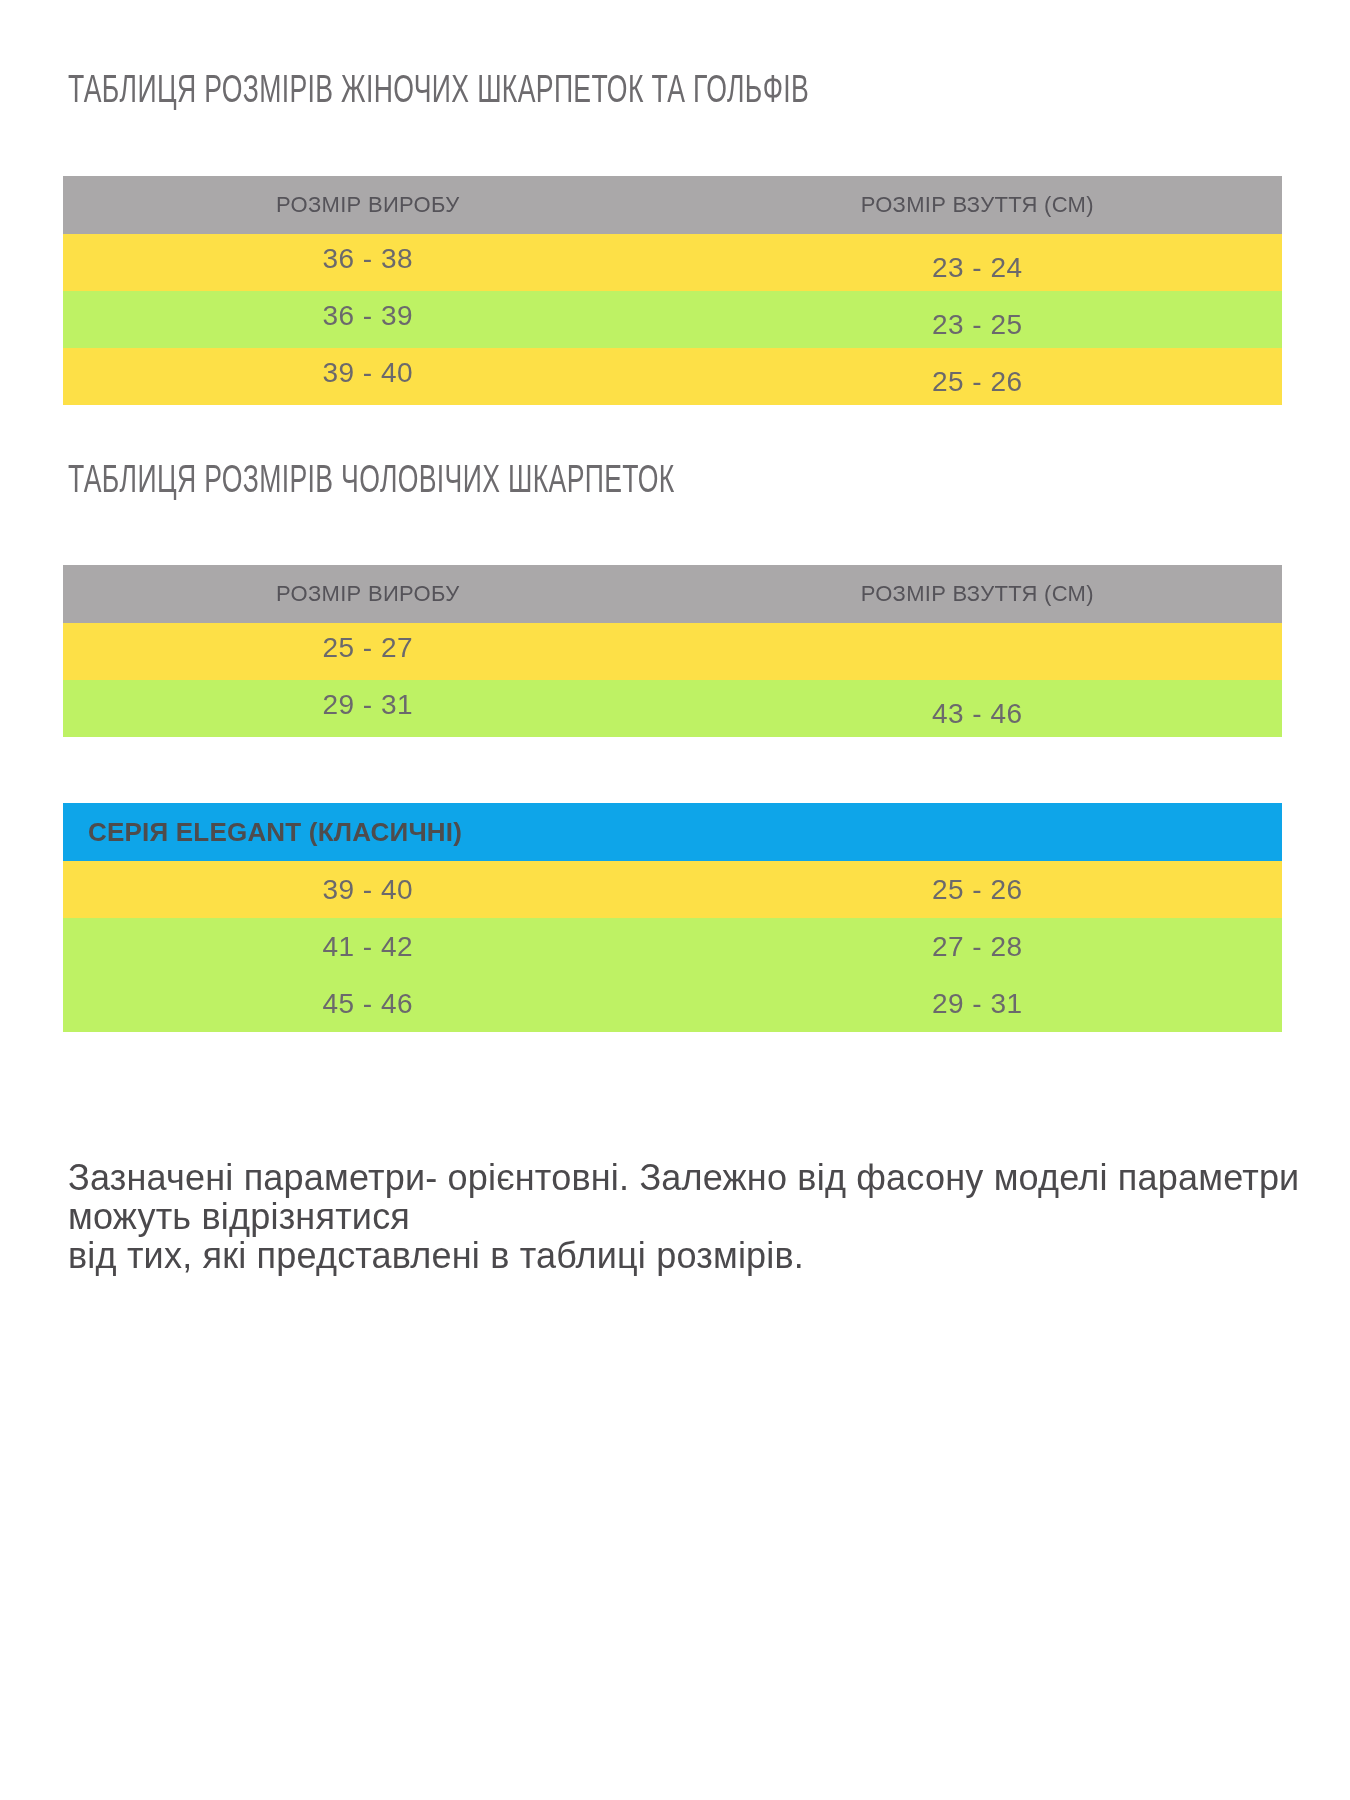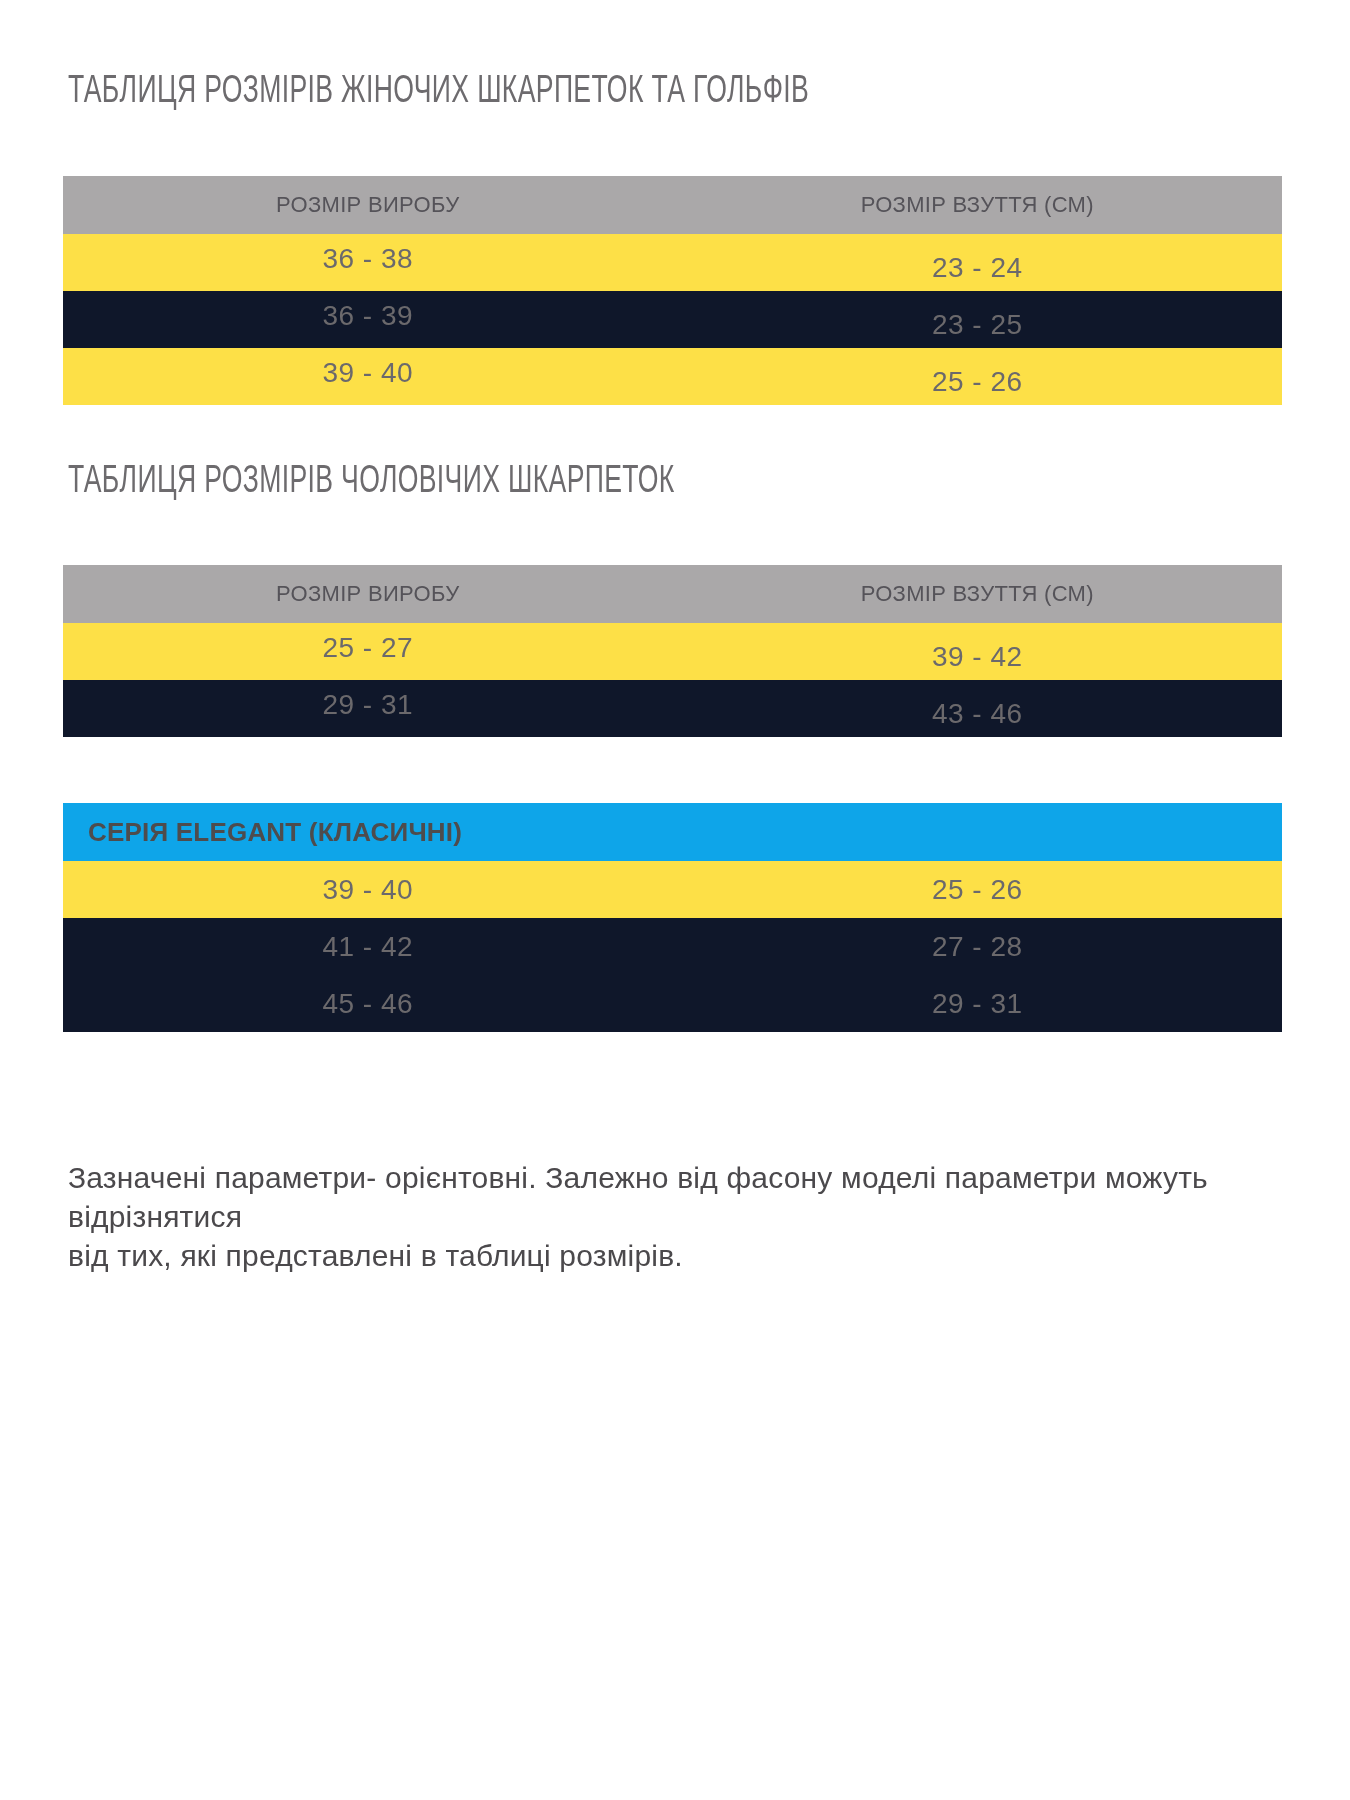--- a/index.html
+++ b/index.html
@@ -51,21 +51,21 @@
     color: #555359;
     font-size: 22px;
     letter-spacing: 0.3px;
   }
 
   .t-row {
     display: flex;
     height: 57px;
   }
   .row-white { background: #fde047; }
-  .row-gray  { background: #0f172a; }
+  .row-gray  { background: #bef264; }
 
   .t-row .cell {
     width: 50%;
     display: flex;
     align-items: center;
     justify-content: center;
     color: #6b696c;
     font-size: 28px;
     letter-spacing: 0.5px;
   }
@@ -86,21 +86,21 @@
     font-weight: 700;
     letter-spacing: 0.2px;
   }
 
   .note {
     position: absolute;
     left: 68px;
     top: 1158px;
     width: 1240px;
     color: #4b494c;
-    font-size: 30px;
+    font-size: 36px;
     line-height: 39px;
     letter-spacing: 0.2px;
   }
 </style>
 </head>
 <body>
 
 <div class="page">
 
   <div class="section-title title-women">ТАБЛИЦЯ РОЗМІРІВ ЖІНОЧИХ ШКАРПЕТОК ТА ГОЛЬФІВ</div>
@@ -126,21 +126,20 @@
 
   <div class="section-title title-men">ТАБЛИЦЯ РОЗМІРІВ ЧОЛОВІЧИХ ШКАРПЕТОК</div>
 
   <div class="size-table table-men offset-cols">
     <div class="t-header">
       <div class="th">РОЗМІР ВИРОБУ</div>
       <div class="th">РОЗМІР ВЗУТТЯ (СМ)</div>
     </div>
     <div class="t-row row-white">
       <div class="cell cell-l">25 - 27</div>
-      <div class="cell cell-r">39 - 42</div>
     </div>
     <div class="t-row row-gray">
       <div class="cell cell-l">29 - 31</div>
       <div class="cell cell-r">43 - 46</div>
     </div>
   </div>
 
   <div class="size-table table-elegant">
     <div class="elegant-header">
       <span class="elegant-label">СЕРІЯ ELEGANT (КЛАСИЧНІ)</span>

